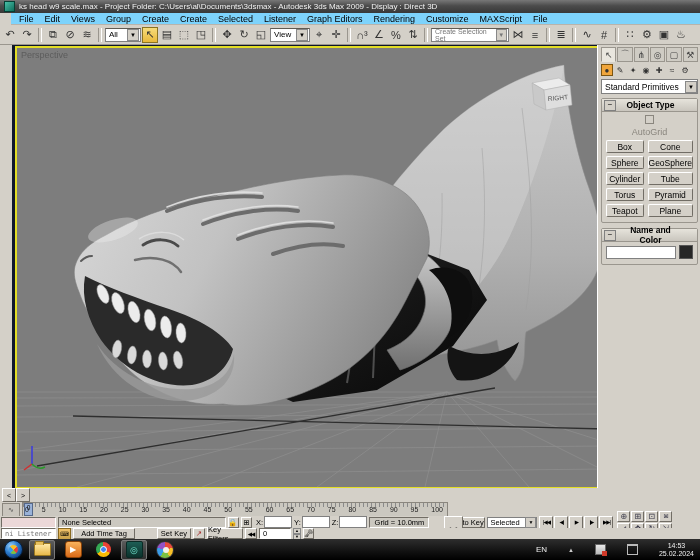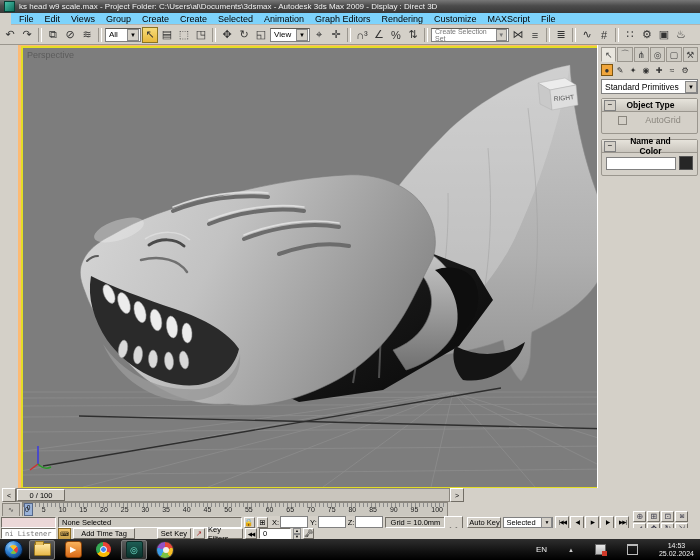--- a/index.html
+++ b/index.html
@@ -25,21 +25,21 @@
     font-size:11px;color:#333;flex:0 0 auto;}
   .tbtn.gold{background:linear-gradient(#f7dc7a,#e8b93c);border:1px solid #8a7322;width:14px;height:14px;}
   .tsep{width:2px;height:14px;border-left:1px solid #9a968e;border-right:1px solid #fff;margin:0 2px;flex:0 0 auto;}
   .tdrop{height:14px;background:#fff;border:1px solid #808080;border-top-color:#5e5a52;
     display:inline-flex;align-items:center;justify-content:space-between;font-size:8px;
     padding:0 1px 0 3px;flex:0 0 auto;box-sizing:border-box;}
   .tdrop .arr{width:10px;height:10px;background:#d4d0c8;border:1px solid #888;
     font-size:6px;display:flex;align-items:center;justify-content:center;}
 
   
-  .workspace{position:absolute;left:18px;top:45px;width:597px;height:443px;background:#fdba74;}
+  .workspace{position:absolute;left:12px;top:45px;width:597px;height:443px;background:#0f172a;}
   .viewport{position:absolute;left:3px;top:1px;width:590px;height:439px;
     border:2px solid #e3dd25;background:#7d7d7d;box-sizing:content-box;}
   .vp-label{position:absolute;left:4px;top:2px;color:#5c5c5c;font-size:9px;z-index:5;}
   .viewport svg{position:absolute;left:0;top:0;}
 
   
   .cpanel{position:absolute;right:0;top:45px;width:103px;height:443px;background:#d4d0c8;
     border-left:1px solid #fff;box-sizing:border-box;padding:2px 2px 0 3px;}
   .tabrow{display:flex;gap:1px;margin-bottom:2px;}
   .ptab{width:14px;height:13px;display:flex;align-items:center;justify-content:center;font-size:9px;
@@ -50,21 +50,21 @@
   .cbtn.active{background:#f0a63c;border:1px solid #7c5511;width:10px;height:10px;}
   .pdrop{height:13px;background:#fff;border:1px solid #808080;display:flex;align-items:center;
     justify-content:space-between;font-size:8.5px;padding-left:3px;margin-bottom:4px;}
   .rollout{border:1px solid #9a968e;border-radius:2px;margin-bottom:5px;background:#d4d0c8;}
   .roll-head{height:12px;background:linear-gradient(#e6e3db,#c9c5bd);border-bottom:1px solid #9a968e;
     display:flex;align-items:center;font-size:8.5px;}
   .roll-minus{width:10px;height:9px;border:1px solid #808080;background:#d4d0c8;font-size:8px;line-height:7px;
     text-align:center;margin:0 2px;}
   .roll-title{flex:1;text-align:center;font-weight:bold;margin-right:14px;}
   .roll-body{padding:3px 4px 5px;}
-  .agrid{display:flex;align-items:center;justify-content:center;gap:18px;color:#8a867e;margin-bottom:3px;}
+  .agrid{display:flex;align-items:center;justify-content:center;gap:3px;color:#8a867e;margin-bottom:3px;flex-direction:column;}
   .chk{width:7px;height:7px;border:1px solid #8a867e;background:#d4d0c8;}
   .primgrid{display:grid;grid-template-columns:1fr 1fr;gap:3px 4px;}
   .prim{height:13px;font-size:8.5px;font-family:"Liberation Sans",sans-serif;background:#d4d0c8;
     border:1px solid;border-color:#fff #716d65 #716d65 #fff;border-radius:2px;padding:0;}
   .namecolor{display:flex;gap:3px;align-items:center;}
   .namefield{flex:1;height:11px;background:#fff;border:1px solid #808080;}
   .swatch{width:12px;height:12px;background:#262626;border:1px solid #555;}
 
   
   .sliderrow{position:absolute;left:0;top:488px;width:700px;height:14px;background:#d4d0c8;
@@ -163,21 +163,21 @@
   </div>
 
   <div class="menubar">
       <span class="menu-item">File</span>
       <span class="menu-item">Edit</span>
       <span class="menu-item">Views</span>
       <span class="menu-item">Group</span>
       <span class="menu-item">Create</span>
       <span class="menu-item">Create</span>
       <span class="menu-item">Selected</span>
-      <span class="menu-item">Animation</span>
+      <span class="menu-item">Listener</span>
       <span class="menu-item">Graph Editors</span>
       <span class="menu-item">Rendering</span>
       <span class="menu-item">Customize</span>
       <span class="menu-item">MAXScript</span>
       <span class="menu-item">File</span>
     </div>
 
   <div class="toolbar">
     <span style="display:flex;align-items:center;gap:1px;">
         <span class="tbtn">↶</span>
@@ -417,40 +417,49 @@
     <div class="rollout">
       <div class="roll-head">
         <span class="roll-minus">−</span>
         <span class="roll-title">Object Type</span>
       </div>
       <div class="roll-body">
         <div class="agrid">
           <span class="chk"></span>
           <span>AutoGrid</span>
         </div>
+        <div class="primgrid">
+            <button class="prim">Box</button>
+            <button class="prim">Cone</button>
+            <button class="prim">Sphere</button>
+            <button class="prim">GeoSphere</button>
+            <button class="prim">Cylinder</button>
+            <button class="prim">Tube</button>
+            <button class="prim">Torus</button>
+            <button class="prim">Pyramid</button>
+            <button class="prim">Teapot</button>
+            <button class="prim">Plane</button>
+          </div>
       </div>
     </div>
 
     <div class="rollout">
       <div class="roll-head">
         <span class="roll-minus">−</span>
         <span class="roll-title">Name and Color</span>
       </div>
       <div class="roll-body namecolor">
         <span class="namefield"></span>
         <span class="swatch"></span>
       </div>
     </div>
   </div>
 
   <div class="sliderrow">
     <span class="tsbtn" style="margin-left:2px">&lt;</span>
-    <span class="slidertrack">
-      <span class="sliderhandle">0 / 100</span>
-    </span>
     <span class="tsbtn">&gt;</span>
   </div>
 
   <div class="trackbar">
     <span class="tb-ico">∿</span>
     <span class="ruler">
       <span class="frame0">0</span>
       <span class="ruler-nums">
           <span>0</span>
           <span>5</span>
@@ -472,21 +481,21 @@
           <span>85</span>
           <span>90</span>
           <span>95</span>
           <span>100</span>
         </span>
     </span>
   </div>
 
   <div class="statrow r1">
     <span class="sunken pinkbox" style="margin-left:1px"></span>
-    <span class="sunken" style="width:184px">None Selected</span>
+    <span class="sunken" style="width:168px">None Selected</span>
     <span class="raised" style="width:11px">🔒</span>
     <span class="raised" style="width:11px">⊞</span>
     <span style="display:flex;align-items:center;">
         <span style="display:flex;align-items:center;gap:1px;">
         <span class="coordlbl">X:</span>
         <span class="coordfield"></span>
       </span>
         <span style="display:flex;align-items:center;gap:1px;">
         <span class="coordlbl">Y:</span>
         <span class="coordfield"></span>

